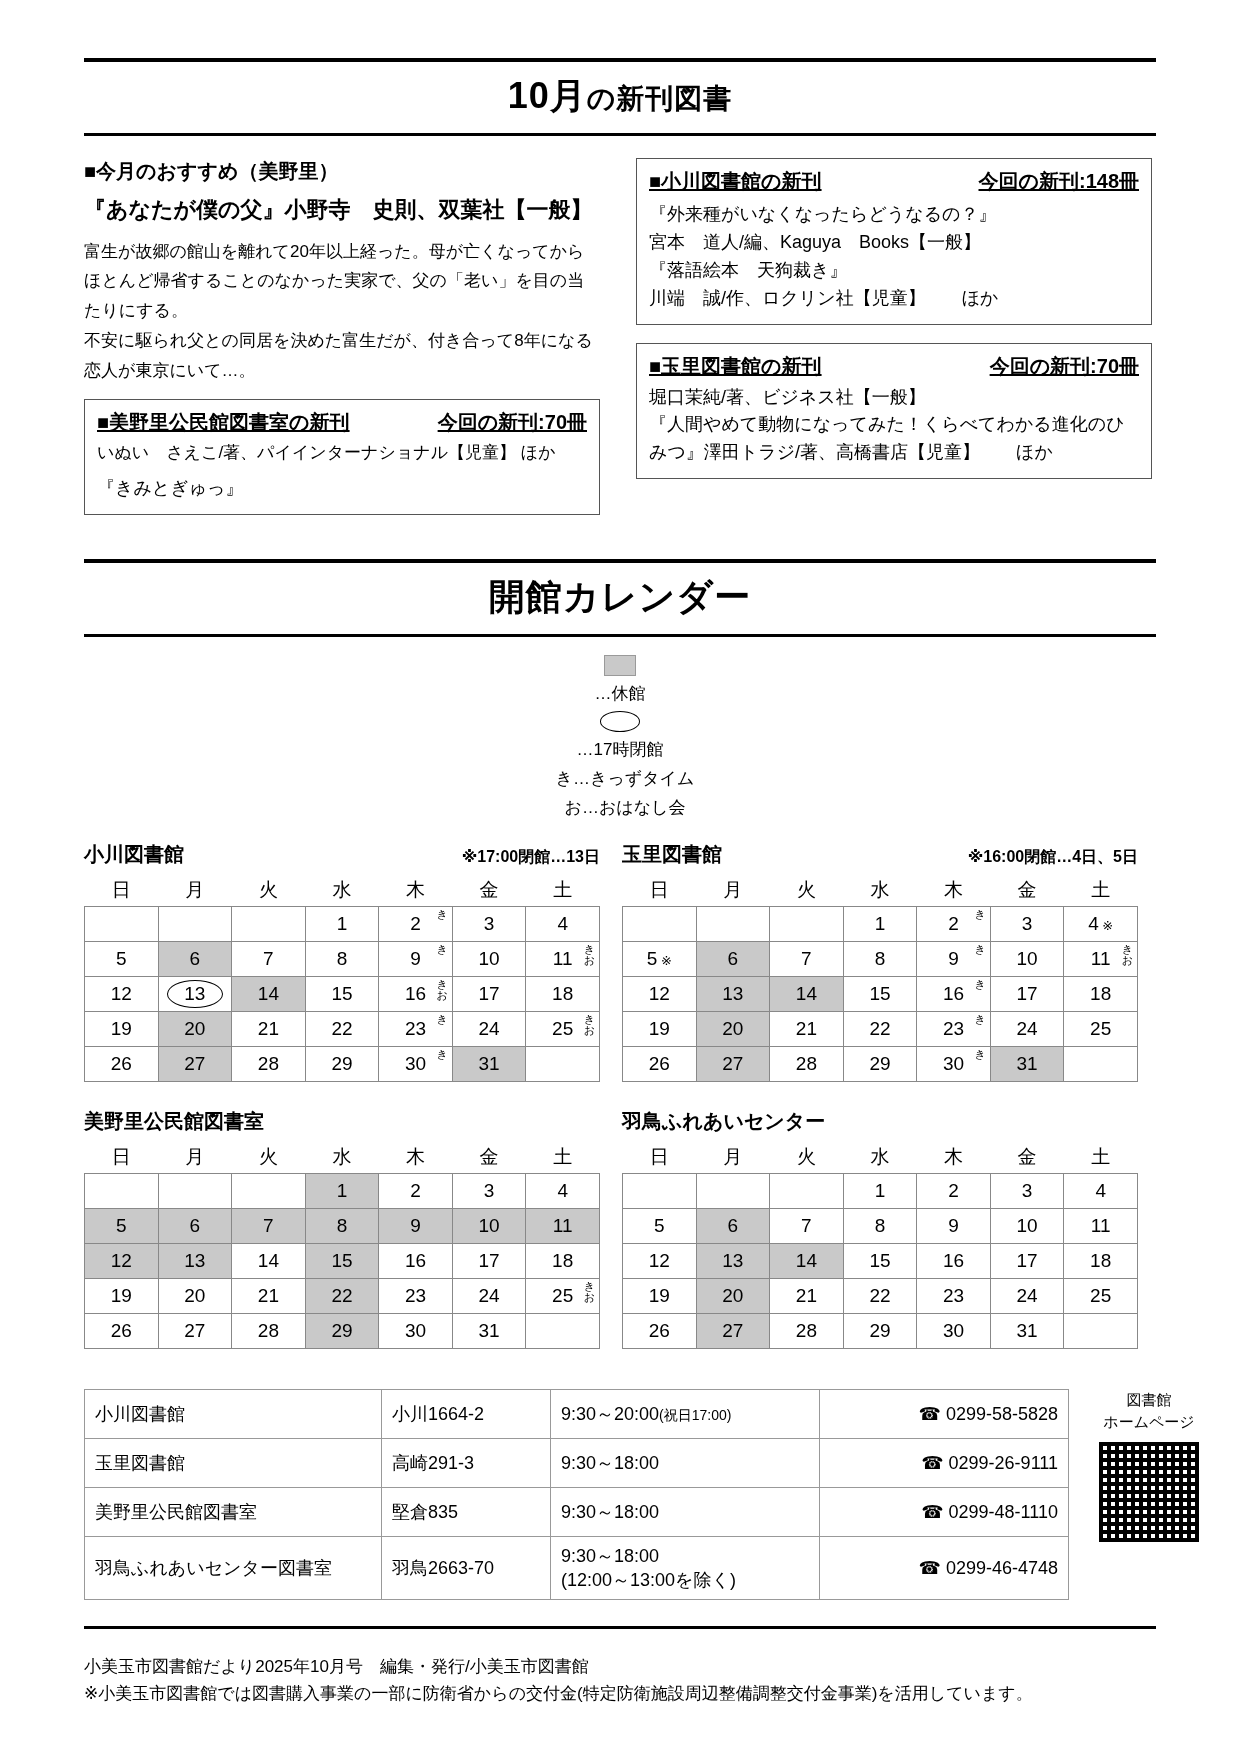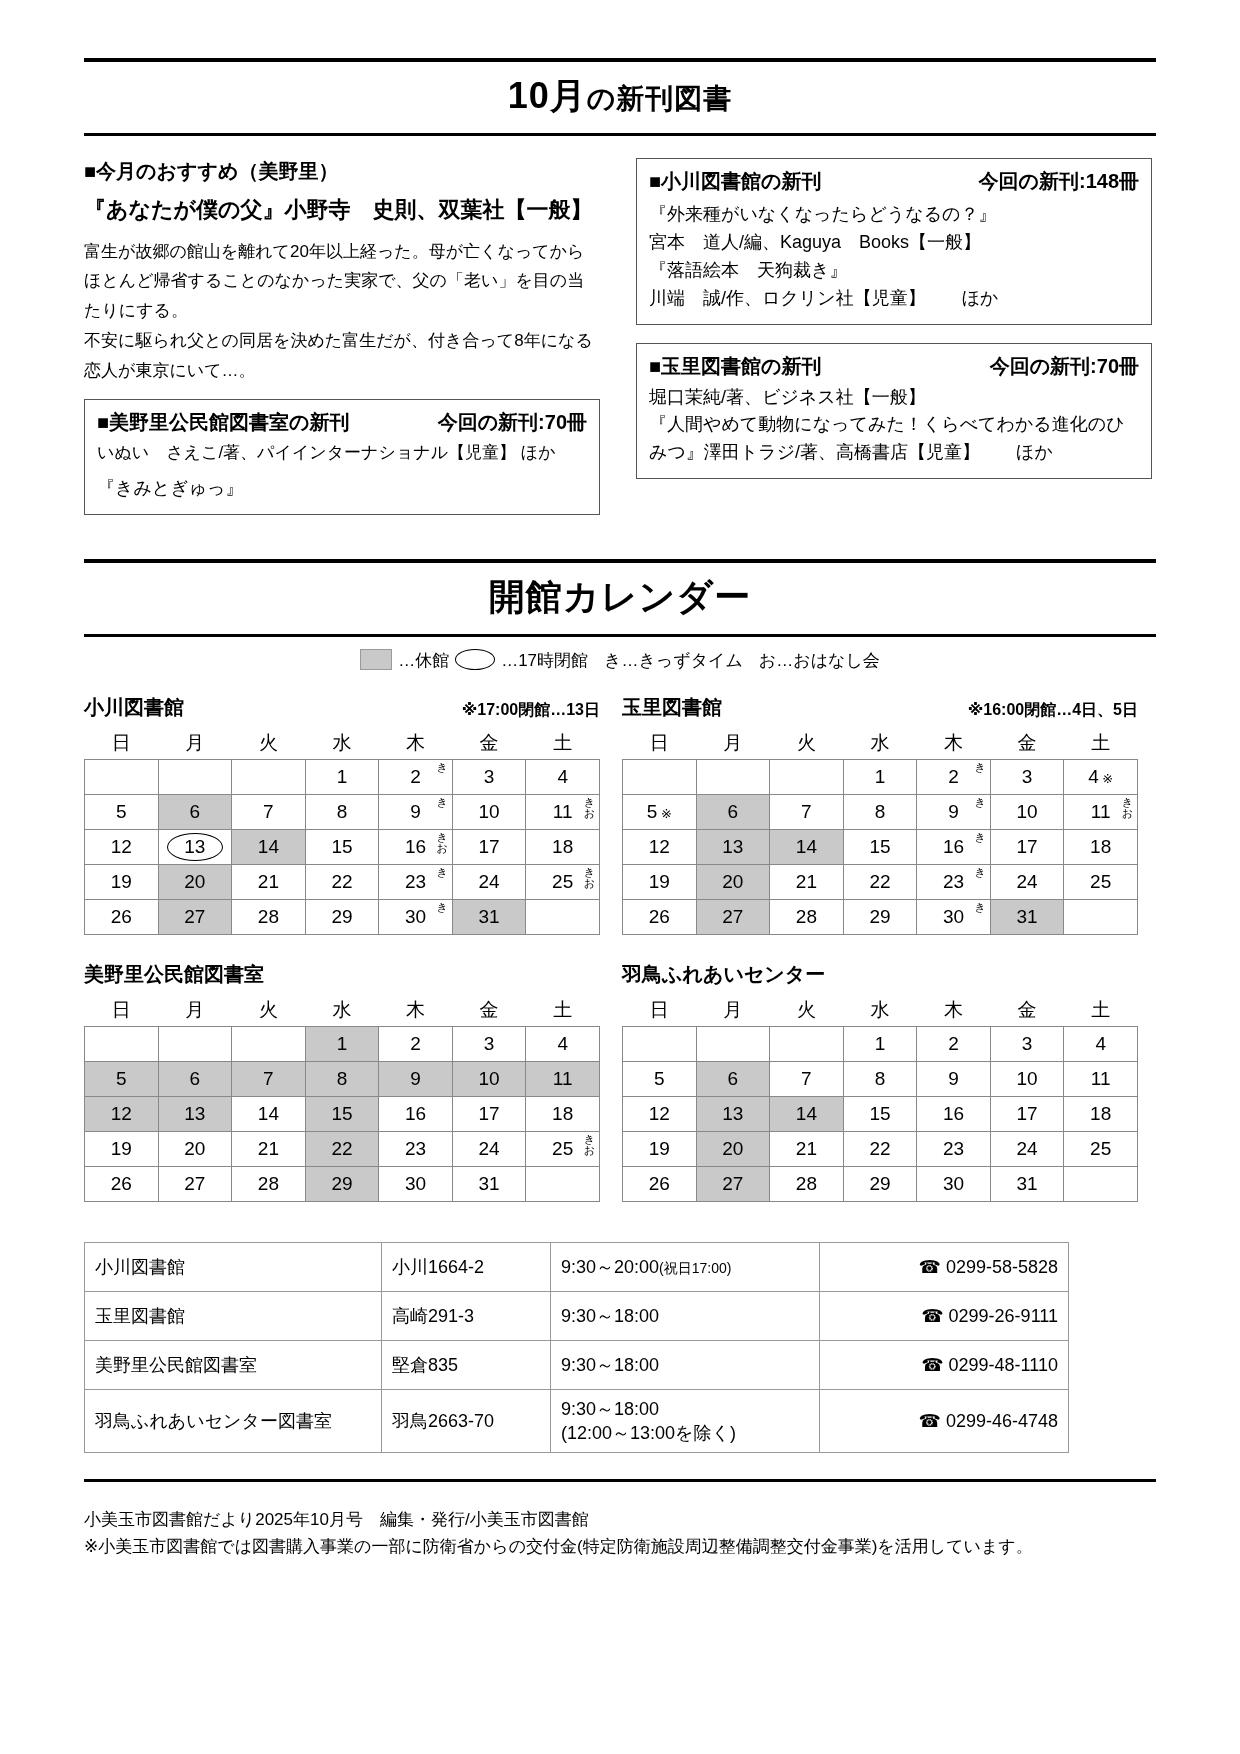--- a/index.html
+++ b/index.html
@@ -24,27 +24,27 @@
   .cols{display:flex;gap:36px;margin-top:22px;}
   .col-left{width:516px;}
   .col-right{width:516px;}
 
   .blk-head{font-size:20px;font-weight:bold;display:flex;justify-content:space-between;align-items:flex-end;}
   .blk-head .cnt{font-size:20px;font-weight:bold;}
   .title-line{font-size:22px;font-weight:bold;margin-top:10px;line-height:1.35;}
   .body-text{font-size:17px;line-height:1.75;margin-top:12px;}
 
   .boxed{border:1px solid #555;padding:9px 12px 11px 12px;margin-top:14px;}
-  .boxed .blk-head{margin-bottom:4px;}
+  .boxed .blk-head{margin-bottom:4px;text-decoration:underline;}
   .boxed .row{font-size:18px;line-height:1.55;}
   .boxed .row.small{font-size:17px;}
 
   
   .sec2{margin-top:44px;}
-  .legend{display:flex;justify-content:center;align-items:flex-start;gap:6px;font-size:17px;margin-top:12px;}
+  .legend{display:flex;justify-content:center;align-items:center;gap:6px;font-size:17px;margin-top:18px;flex-direction:column;}
   .legend .sw{display:inline-block;width:30px;height:19px;background:#c9c9c9;border:1px solid #9a9a9a;}
   .legend .ov{display:inline-block;width:38px;height:19px;border:1.5px solid #000;border-radius:50%;}
 
   
   .calwrap{display:flex;gap:22px;margin-top:22px;}
   .calcol{width:516px;}
   .cal-head{display:flex;justify-content:space-between;align-items:flex-end;margin-bottom:6px;}
   .cal-name{font-size:20px;font-weight:bold;}
   .cal-note{font-size:16px;font-weight:bold;}
   table.cal{border-collapse:collapse;width:100%;table-layout:fixed;}
@@ -453,20 +453,27 @@
           <td class="c2">羽鳥2663-70</td>
           <td class="c3">
             <div>9:30～18:00</div>
             <div>(12:00～13:00を除く)</div>
           </td>
           <td class="c4"><span>☎</span>&nbsp;<span>0299-46-4748</span></td>
         </tr>
       </tbody>
     </table>
 
+    <div class="qrbox">
+      <div class="qrlabel">
+        <div>図書館</div>
+        <div>ホームページ</div>
+      </div>
+      <div class="qr"></div>
+    </div>
   </div>
 
   <div class="footer">
     <div>小美玉市図書館だより2025年10月号　編集・発行/小美玉市図書館</div>
     <div>※小美玉市図書館では図書購入事業の一部に防衛省からの交付金(特定防衛施設周辺整備調整交付金事業)を活用しています。</div>
   </div>
 
 </div>
 
 </body></html>

